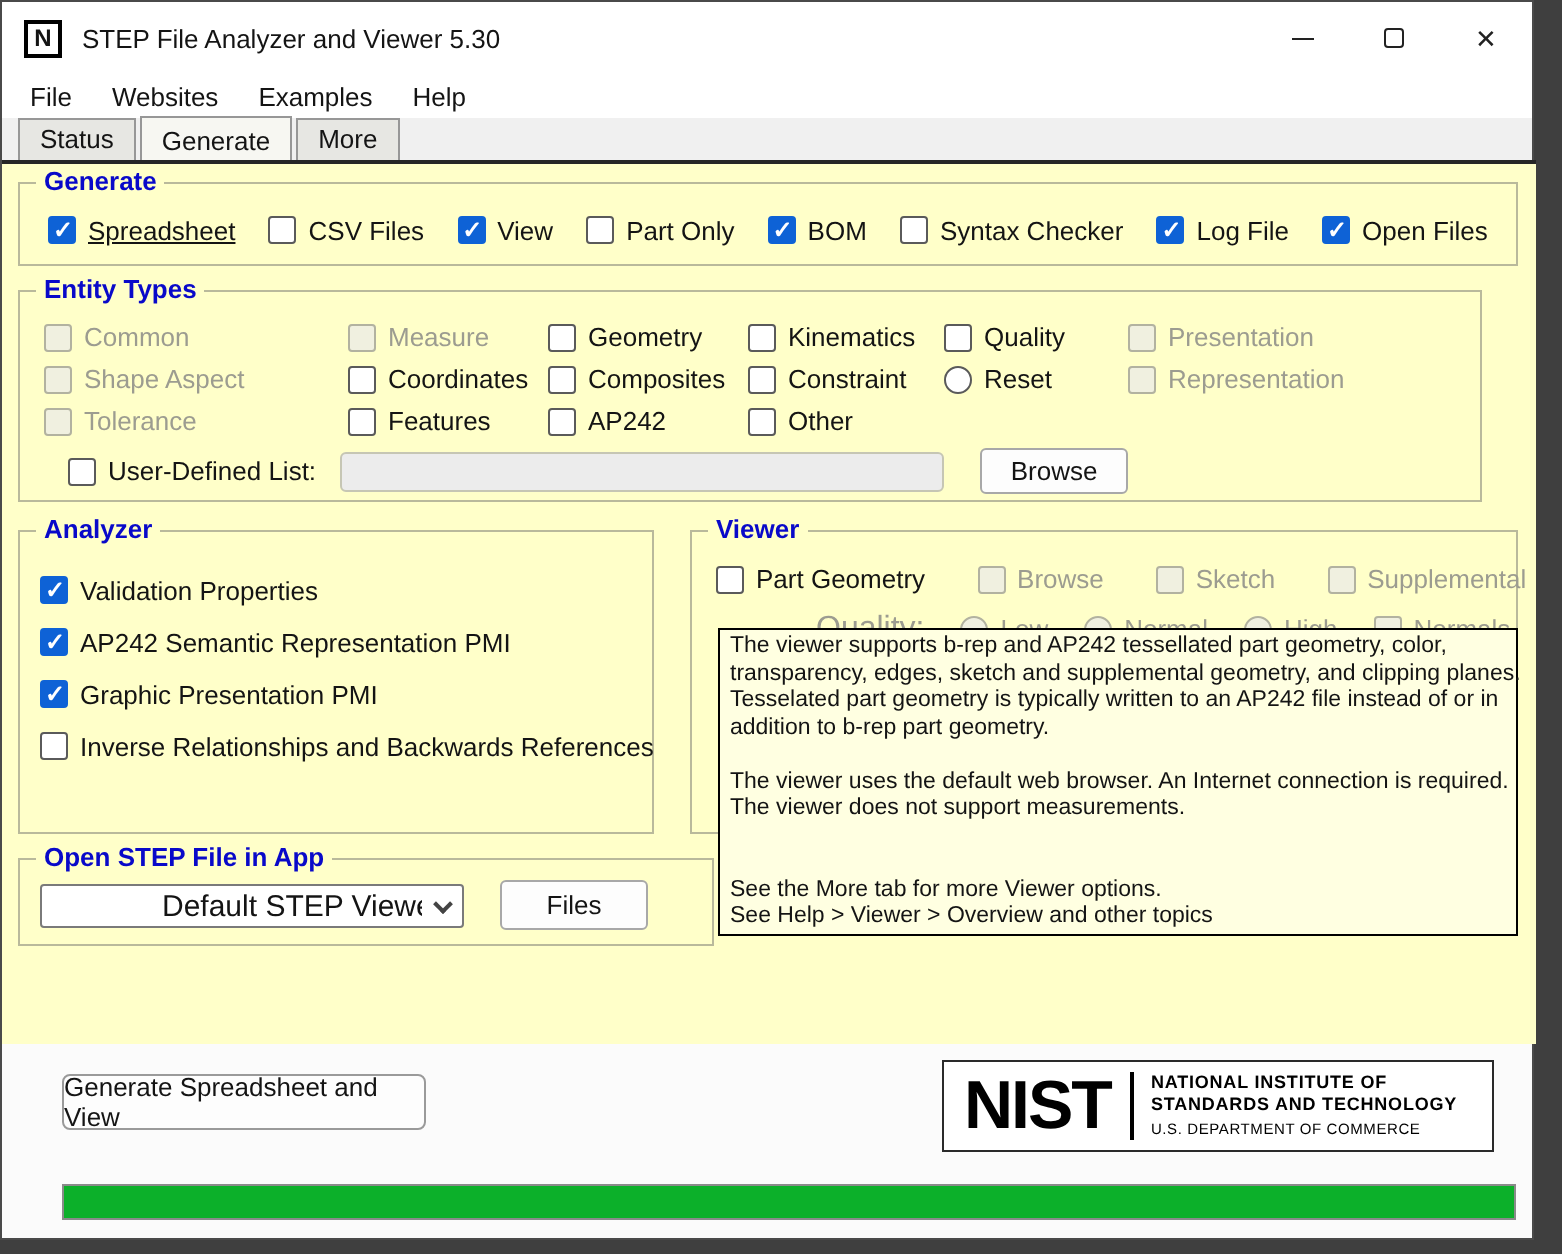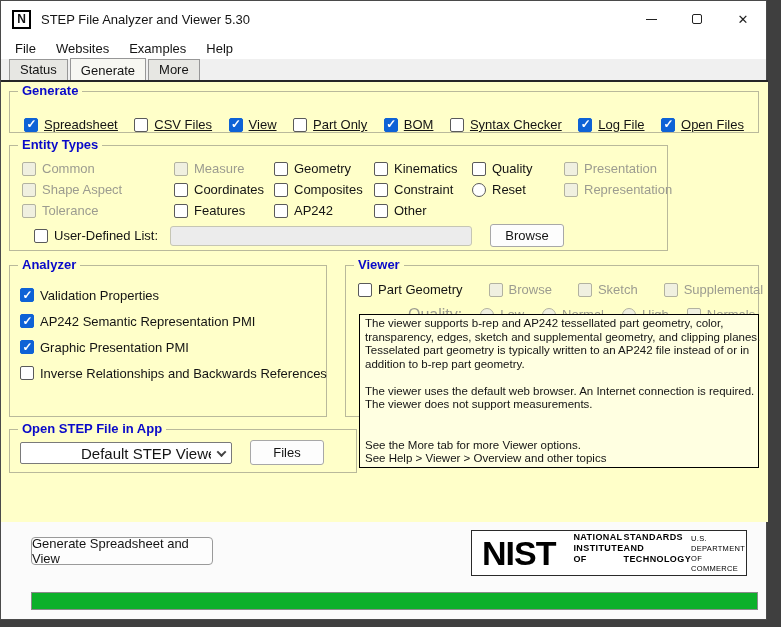--- a/index.html
+++ b/index.html
@@ -28,23 +28,23 @@
   .tab.active { background:#f7f7f2; padding-top:4px; position:relative; top:0; font-weight:normal; }
 
   
   .pane { position:absolute; left:0; top:79px; width:767px; height:442px; background:#ffffc9; border-top:2px solid #262626; }
 
   
   .lf { position:absolute; border:1px solid #b9b99b; }
   .lf-title { position:absolute; top:-8px; left:8px; background:#ffffc9; padding:0 4px; font-size:13px; font-weight:bold; color:#0909c9; line-height:14px; }
 
   .lf-generate { left:8px; top:9px; width:750px; height:42px; }
-  .gen-row { display:flex; align-items:flex-end; justify-content:space-between; height:100%; padding:6px 14px 0 14px;text-decoration:underline; }
-
-  .lf-entity { left:8px; top:63px; width:659px; height:106px; }
+  .gen-row { display:flex; align-items:center; justify-content:space-between; height:100%; padding:6px 14px 0 14px; }
+
+  .lf-entity { left:8px; top:63px; width:732px; height:106px; }
   .ent-grid { display:grid; grid-template-columns:152px 100px 100px 98px 92px 1fr; padding:12px 0 0 12px; row-gap:0; }
   .ent-grid .cell { height:21px; display:flex; align-items:center; }
   .user-row { position:absolute; left:12px; top:78px; width:726px; display:flex; align-items:center;padding-left:12px; }
   .user-entry { margin-left:12px; width:302px; height:20px; background:#ececec; border:1px solid #c6c6b4; border-radius:3px; }
   .browse-btn { margin-left:18px; width:74px; height:23px; background:#fdfdfd; border:1px solid #a8a8a8; border-radius:3px; font-size:13px; display:flex; align-items:center; justify-content:center; }
 
   .lf-analyzer { left:8px; top:183px; width:318px; height:152px; }
   .an-col { padding:16px 0 0 10px; display:flex; flex-direction:column; }
   .an-col .cb { height:26px; }
 
@@ -73,21 +73,21 @@
 
   
   .tooltip { position:absolute; left:358px; top:232px; width:400px; height:154px; background:#ffffe1; border:1px solid #000; padding:2px 5px; z-index:5; }
   .tt-line { font-size:11.5px; line-height:13.5px; min-height:13.5px; white-space:nowrap; }
 
   
   .gen-view-btn { position:absolute; left:30px; top:536px; width:182px; height:28px; background:#fdfdfd; border:1px solid #9a9a9a; border-radius:4px; font-size:13px; display:flex; align-items:center; justify-content:center; }
   .nist-logo { position:absolute; left:470px; top:529px; width:276px; height:46px; background:#ffffff; border:1px solid #2a2a2a; display:flex; align-items:center; padding:0 10px; }
   .nist-word { font-size:34px; font-weight:bold; letter-spacing:-1px; color:#000; line-height:34px; }
   .nist-div { width:2px; height:34px; background:#000; margin:0 8px 0 10px; }
-  .nist-text { display:flex; flex-direction:row; justify-content:center; }
+  .nist-text { display:flex; flex-direction:column; justify-content:center; }
   .nist-l1, .nist-l2 { font-size:9px; font-weight:bold; letter-spacing:0.4px; color:#000; line-height:11px; }
   .nist-l3 { font-size:7.5px; letter-spacing:0.3px; color:#000; line-height:10px; margin-top:2px; }
 
   .progress { position:absolute; left:30px; top:591px; width:727px; height:18px; border:1px solid #8a8a8a; background:#e6e6e6; }
   .progress-fill { height:100%; width:100%; background:#0cb02a; }
 </style>
 </head>
 <body>
 
 <div class="screen">

